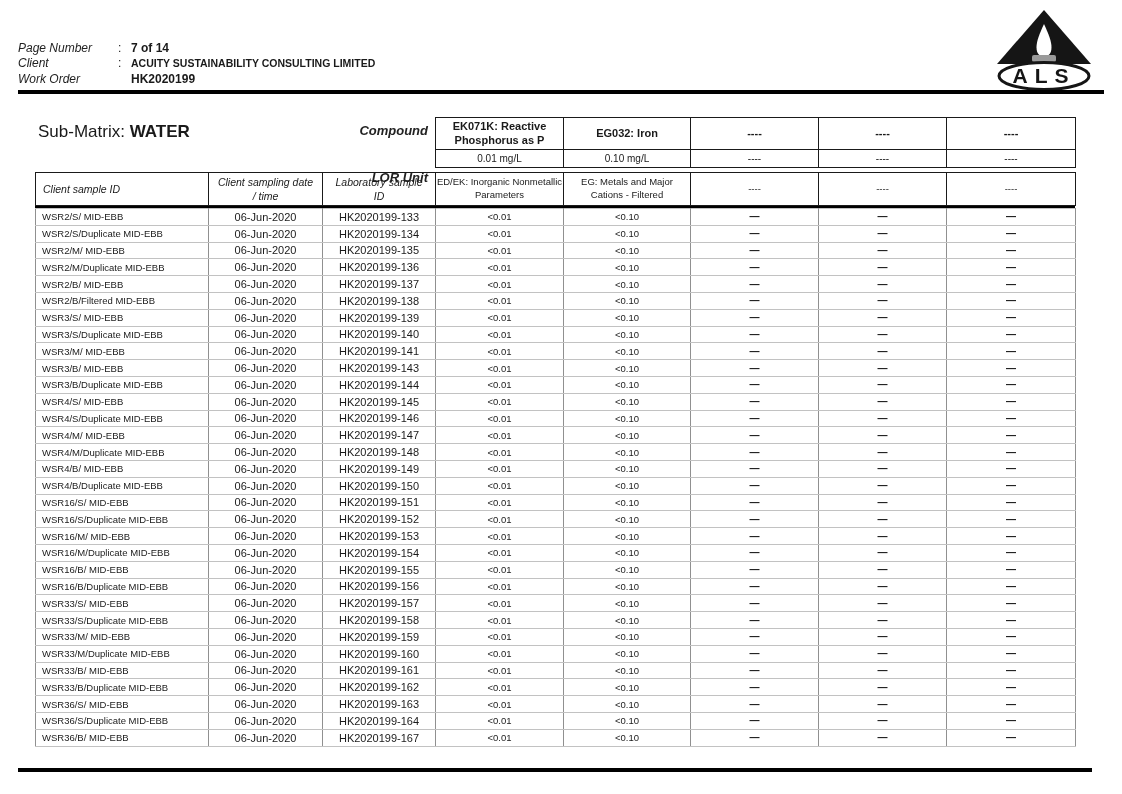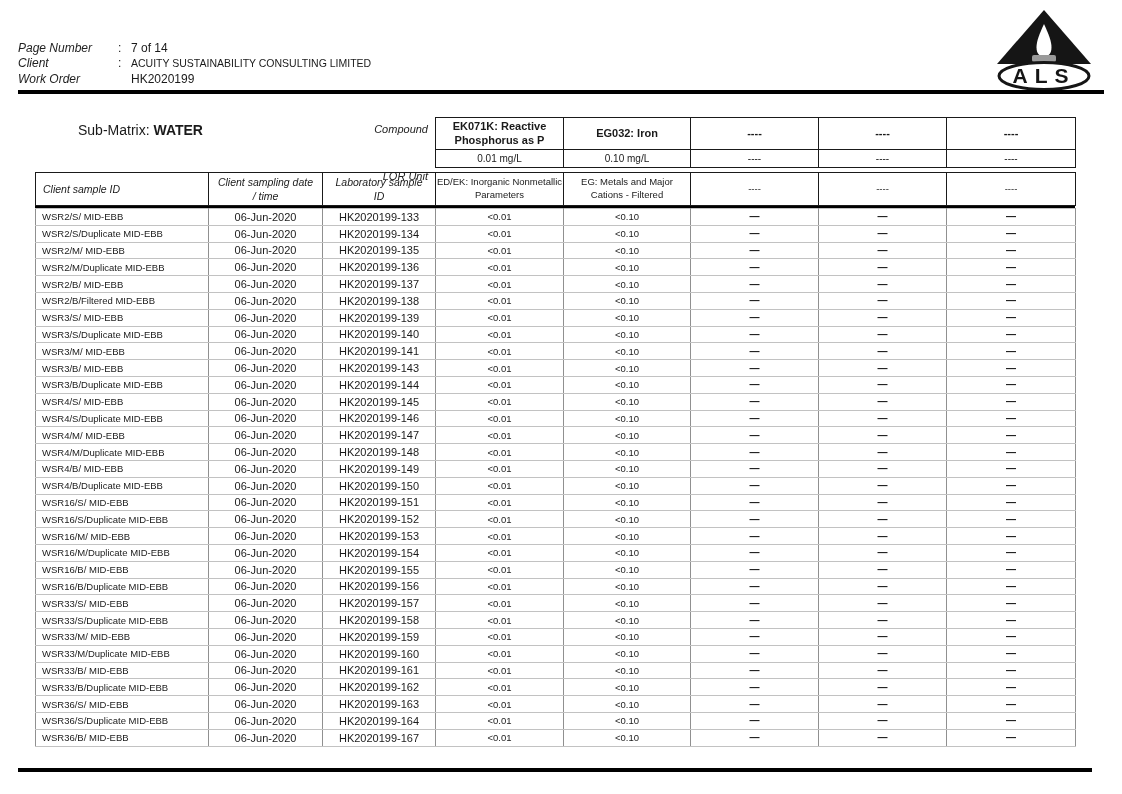--- a/index.html
+++ b/index.html
@@ -4,31 +4,31 @@
 <style>
   * { margin:0; padding:0; box-sizing:border-box; }
   html,body { width:1122px; height:794px; background:#fff; font-family:"Liberation Sans", sans-serif; color:#1a1a1a; }
   #page { position:relative; width:1122px; height:794px; background:#fff; overflow:hidden;padding-left:19px; }
 
   
   #hdr { position:absolute; left:18px; top:40px; width:700px; }
   .hdr-row { display:flex; height:15.5px; align-items:center; }
   .hdr-label { width:100px; font-style:italic; font-size:12px; color:#222; }
   .hdr-colon { width:13px; font-size:12px; color:#222; }
-  .hdr-val { font-weight:normal; font-size:12px; }
+  .hdr-val { font-weight:bold; font-size:12px; }
   .hdr-val.small { font-size:10.5px; }
 
   #logo { position:absolute; left:984px; top:6px; width:120px; height:86px; }
 
   .rule-thick { position:absolute; background:#000; }
 
   
-  #submatrix { position:absolute; left:38px; top:122px; font-size:14px;margin-left:40px; }
+  #submatrix { position:absolute; left:38px; top:122px; font-size:17px; }
   #submatrix b { font-weight:bold; }
-  .side-lab { position:absolute; width:128px; text-align:right; font-style:italic; font-size:11px; color:#222; }
+  .side-lab { position:absolute; width:128px; text-align:right; font-style:italic; font-size:13px; color:#222;font-weight:bold; }
 
   table { border-collapse:collapse; table-layout:fixed; }
 
   #comp-tbl { position:absolute; left:435px; top:117px; width:640px;border-radius:8px; }
   #comp-tbl td { border:1.6px solid #1a1a1a; text-align:center; vertical-align:middle; overflow:hidden; }
   #comp-tbl tr.r-comp td { height:32px; font-weight:bold; font-size:11px; line-height:1.25; }
   #comp-tbl tr.r-lor td { height:18px; font-size:10px; }
 
   #grp-tbl { position:absolute; left:35px; top:172px; width:1040px; }
   #grp-tbl td { border:1.3px solid #1a1a1a; vertical-align:middle; font-size:10px; line-height:1.35; text-align:center; overflow:hidden; height:33px; }

